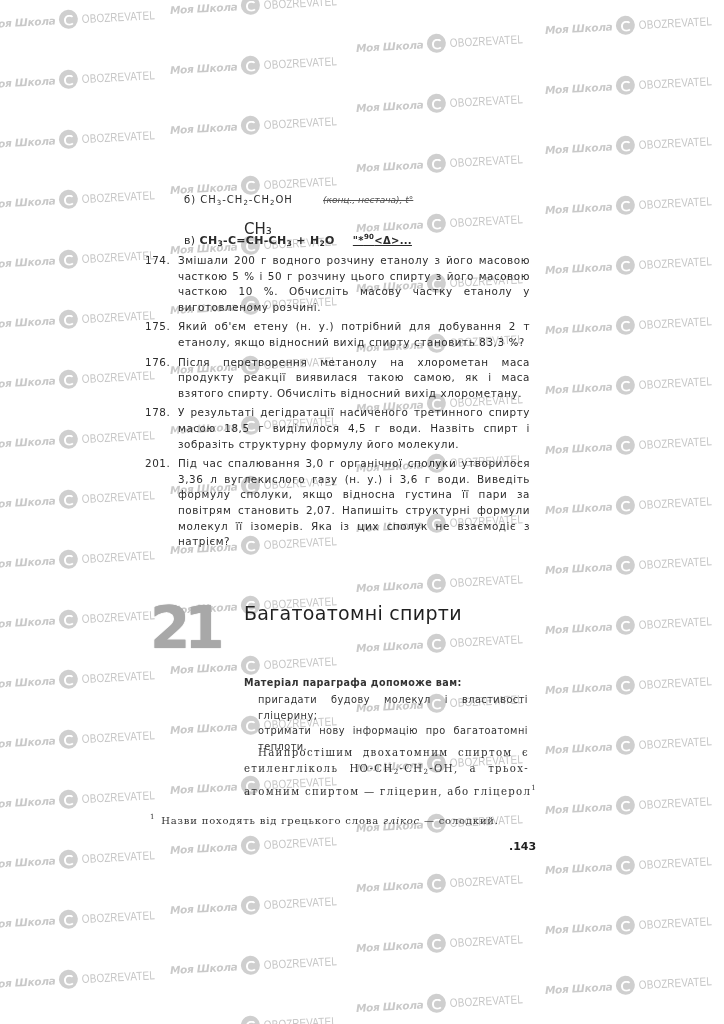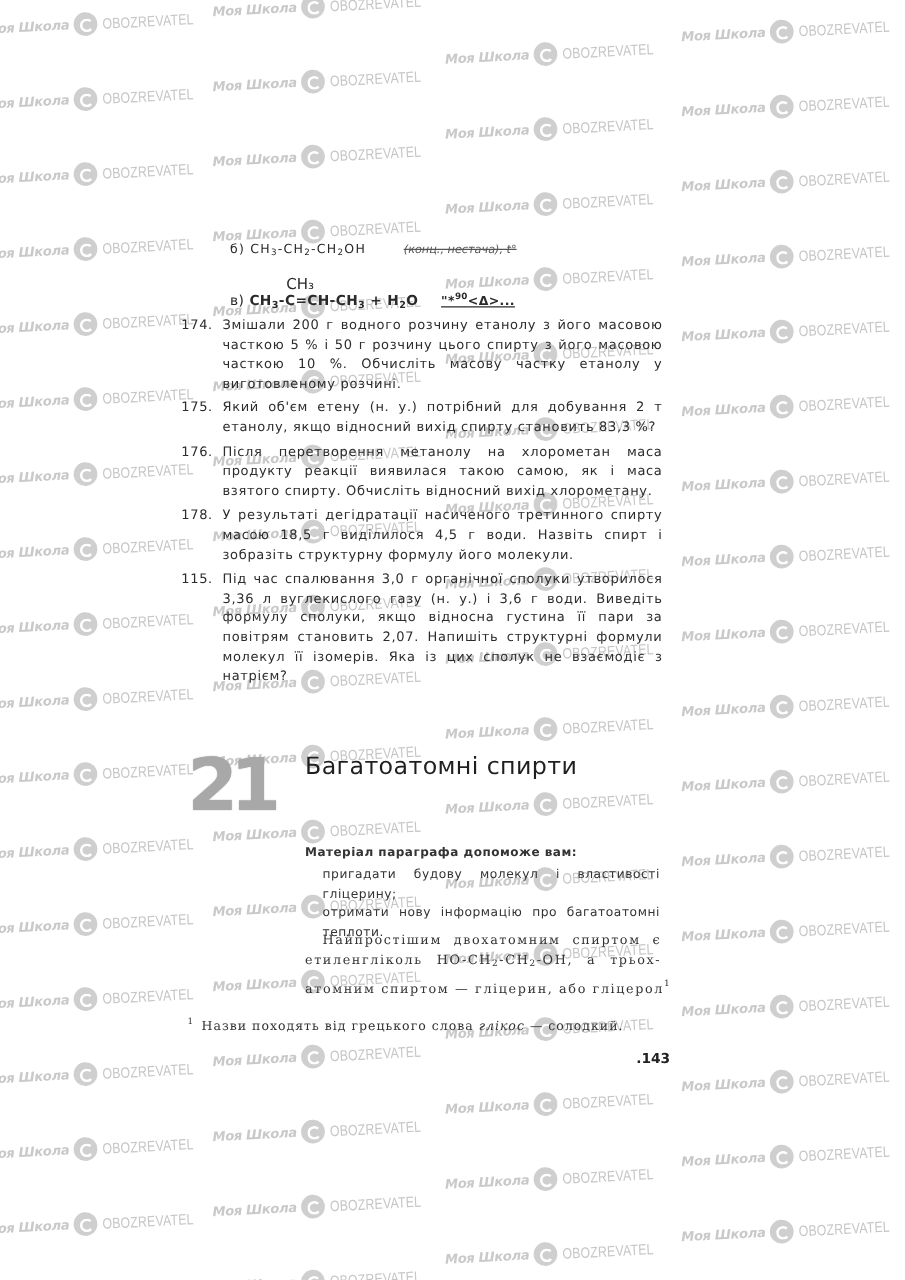--- a/index.html
+++ b/index.html
@@ -20,21 +20,21 @@
   .wm .wm-logo::after {
     content: ""; position: absolute; left: 5px; top: 5px; width: 7px; height: 7px;
     border: 2px solid #ffffff; border-right-color: transparent; border-radius: 50%;
   }
   .wm .wm-brand { font-family: "Liberation Sans", sans-serif; font-size: 12px; letter-spacing: 0.2px; color: #c6c6c6; transform: scaleX(0.82); transform-origin: left center; display: inline-block; }
 
   .content { position: absolute; inset: 0; z-index: 2; }
   .line { position: absolute; white-space: nowrap; }
   .formula-b { left: 184px; top: 194px; font-size: 10px; letter-spacing: 1px; }
   .formula-b .cond { margin-left: 26px; font-style: italic; font-size: 9px; text-decoration: line-through; color: #555; letter-spacing: 0; }
-  .formula-ch3 { left: 229px; top: 220px; font-size: 12px; }
+  .formula-ch3 { left: 244px; top: 220px; font-size: 15px; }
   .formula-v { left: 184px; top: 233px; font-size: 11px; font-weight: bold; letter-spacing: 0.3px; }
   .formula-v .lbl { font-weight: normal; }
   .formula-v .cond { margin-left: 14px; font-size: 10px; text-decoration: underline; }
   sub { font-size: 70%; vertical-align: -2px; }
   sup { font-size: 70%; vertical-align: 5px; }
 
   .problems { position: absolute; left: 145px; top: 253px; width: 385px; }
   .problem { display: flex; font-size: 10.4px; line-height: 15.6px; letter-spacing: 0.55px; margin-bottom: 4px; text-align: justify; color: #2c2c2c; }
   .problem .num { width: 33px; flex: none; }
   .problem .text { flex: 1; text-align: justify; text-align-last: left; }
@@ -437,21 +437,21 @@
       </div>
       <div class="problem">
         <span class="num">176.</span>
         <span class="text">Після перетворення метанолу на хлорометан маса продукту реакції виявилася такою самою, як і маса взятого спирту. Обчисліть відносний вихід хлорометану.</span>
       </div>
       <div class="problem">
         <span class="num">178.</span>
         <span class="text">У результаті дегідратації насиченого третинного спирту масою 18,5 г виділилося 4,5 г води. Назвіть спирт і зобразіть структурну формулу його молекули.</span>
       </div>
       <div class="problem">
-        <span class="num">115.</span>
+        <span class="num">201.</span>
         <span class="text">Під час спалювання 3,0 г органічної сполуки утворилося 3,36 л вуглекислого газу (н. у.) і 3,6 г води. Виведіть формулу сполуки, якщо відносна густина її пари за повітрям становить 2,07. Напишіть структурні формули молекул її ізомерів. Яка із цих сполук не взаємодіє з натрієм?</span>
       </div>
     </div>
 
   <div class="chapter-num">21</div>
   <div class="chapter-title">Багатоатомні спирти</div>
 
   <div class="goals-head">Матеріал параграфа допоможе вам:</div>
   <div class="goals">
     <div>пригадати будову молекул і властивості гліцерину;</div>

